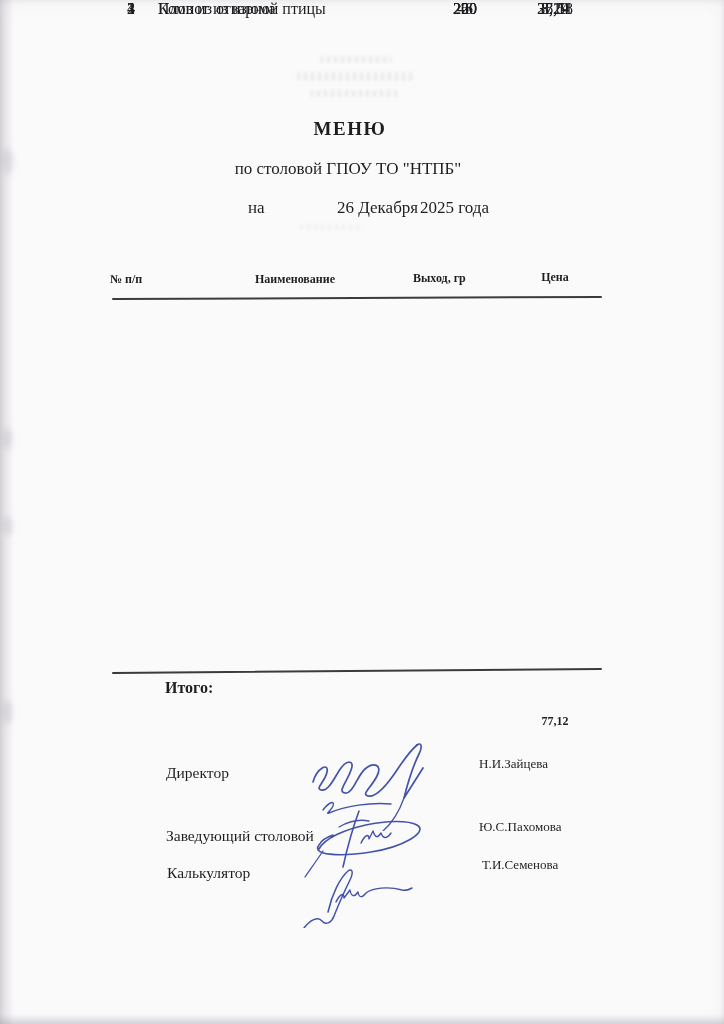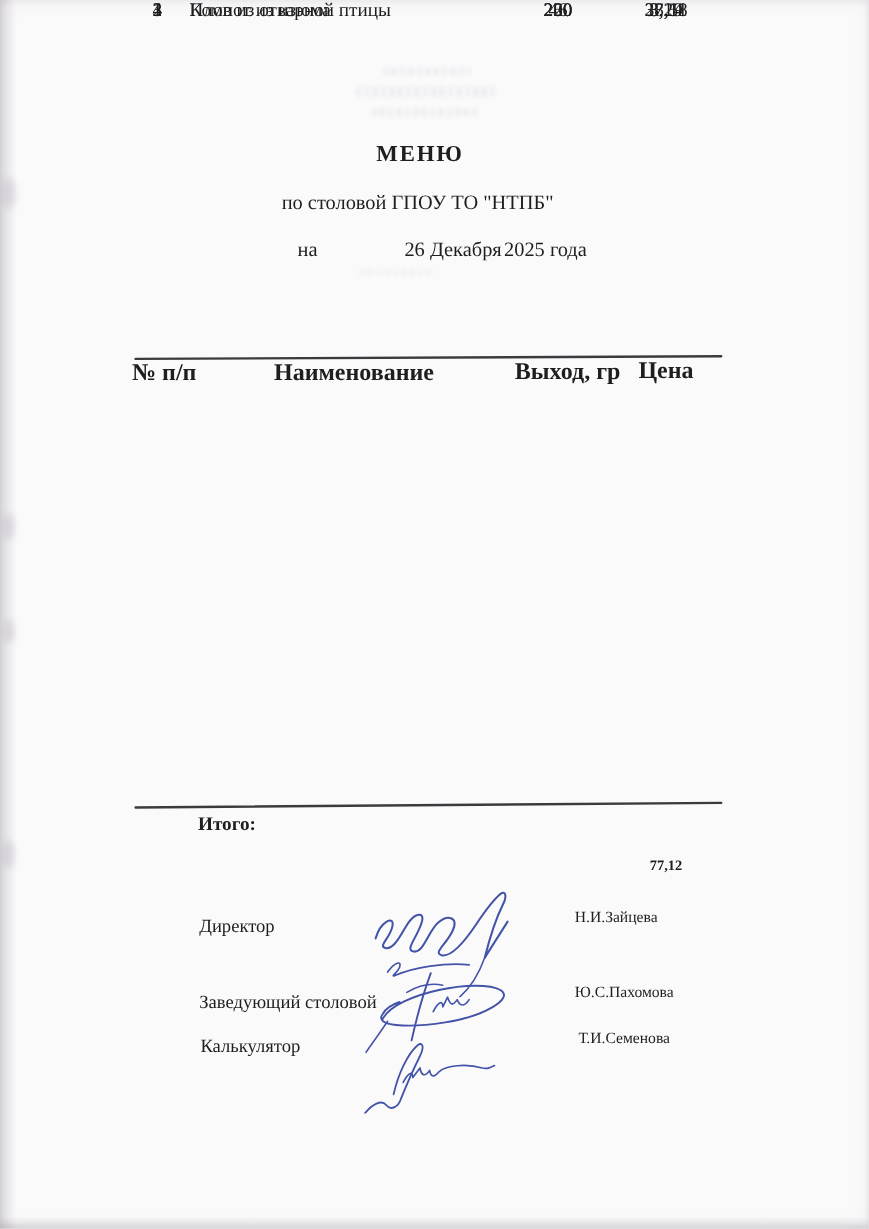--- a/index.html
+++ b/index.html
@@ -30,24 +30,24 @@
   
   .doc-title   { top: 118px; left: 0; width: 700px; text-align: center;
                  font-size: 19px; font-weight: bold; letter-spacing: 1.5px; }
   .doc-subtitle{ top: 159px; left: 0; width: 696px; text-align: center; font-size: 17px; }
   .date-line   { top: 198px; left: 0; width: 668px; height: 22px; font-size: 17px; }
   .date-prefix { left: 248px; top: 0; }
   .date-value  { left: 297px; top: 0; margin-left: 40px; }
   .date-year   { left: 420px; top: 0; }
 
   
-  .th { font-weight: bold; font-size: 20px; margin-top: 28px; }
+  .th { font-weight: bold; font-size: 12px; }
   .th-num    { top: 272px; left: 110px; width: 58px;  }
   .th-name   { top: 272px; left: 222px; width: 146px; text-align: center; font-family: Liberation Serif, serif; }
-  .th-weight { top: 271px; left: 413px; width: 104px; text-align: right; }
+  .th-weight { top: 271px; left: 413px; width: 104px; text-align: left; }
   .th-price  { top: 270px; left: 513px; width: 84px;  text-align: center; }
 
   .rule { background: #3b3a3e; height: 2px; left: 112px; width: 490px; border-radius: 1px; }
   .rule-header { top: 297px; transform: rotate(-0.25deg); }
   .rule-total  { top: 670px; transform: rotate(-0.45deg); }
 
   .td { font-size: 16px; }
   .td-num    { left: 118px; width: 26px; text-align: center; }
   .td-name   { left: 158px; width: 260px; }
   .td-weight { left: 413px; width: 104px; text-align: center; }

